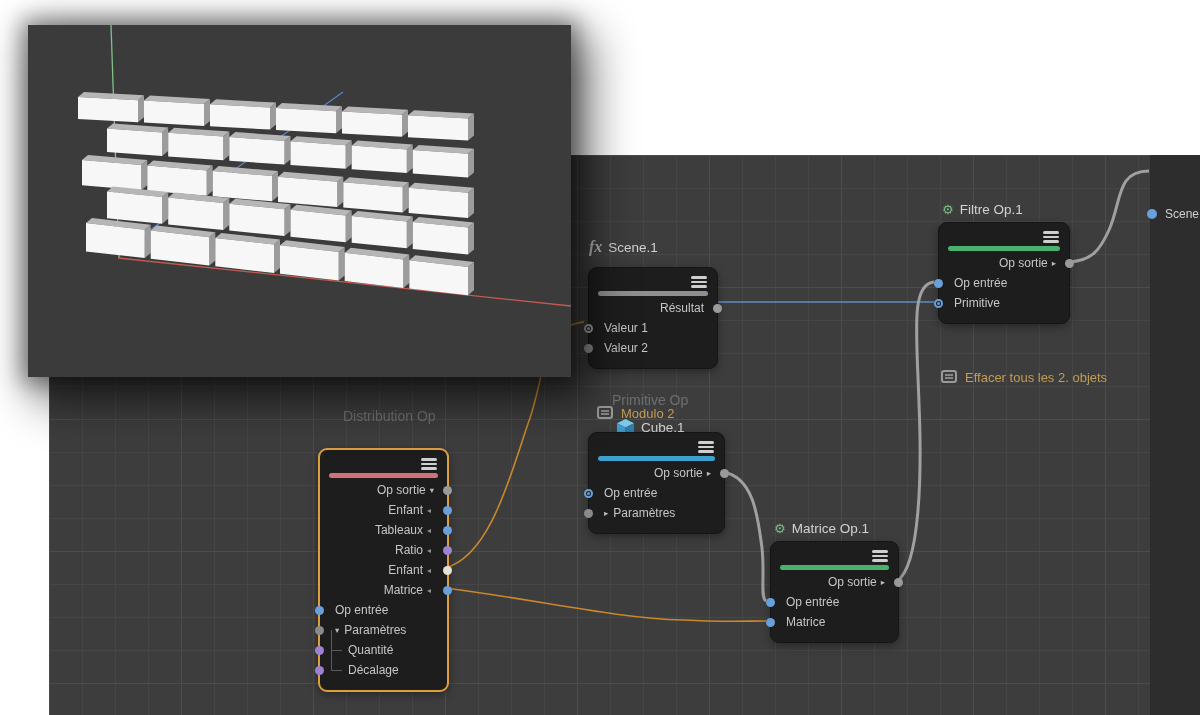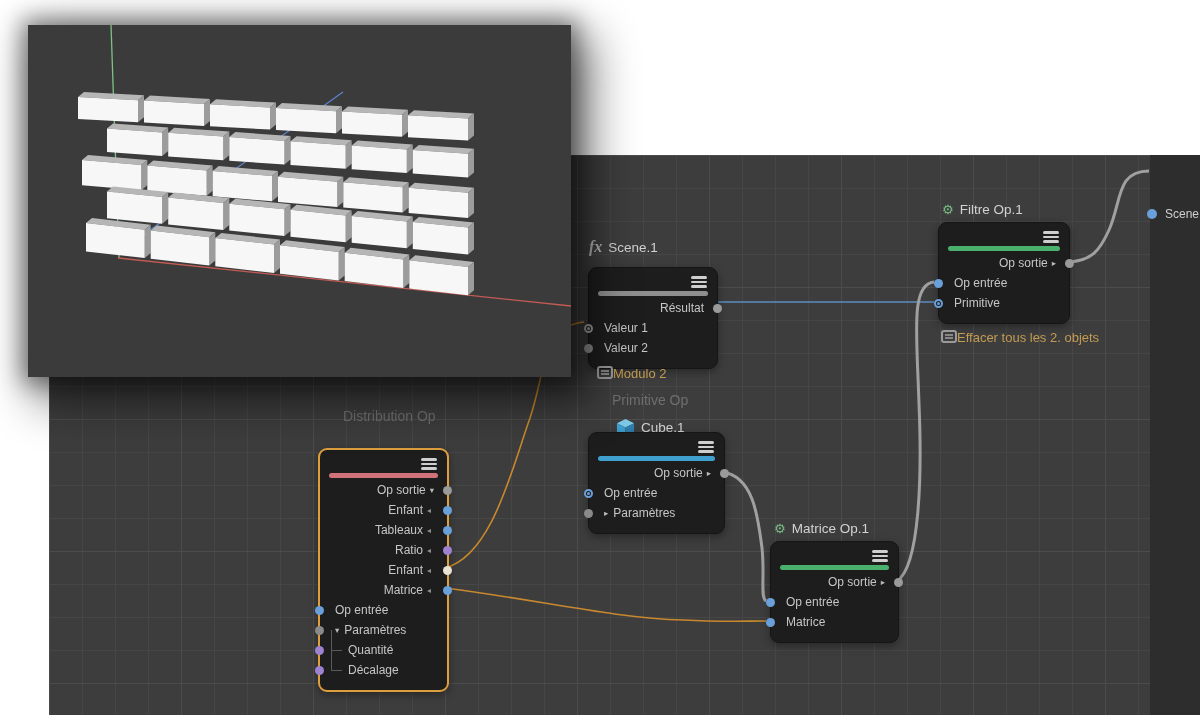--- a/index.html
+++ b/index.html
@@ -43,22 +43,22 @@
   .tickmark{font-size:8px;color:#8d8d8d;margin:0 3px 0 4px;}
   .sfx{font-size:8.5px;color:#b9b9b9;margin-left:4px;}
   .pfx{font-size:8.5px;color:#b9b9b9;margin-right:5px;}
   
   .nhead{position:absolute;display:flex;align-items:center;gap:6px;z-index:4;
          font-size:13.5px;color:#d2d2d2;white-space:nowrap;}
   .ncontext{position:absolute;font-size:14px;color:#6f6f6f;z-index:4;white-space:nowrap;}
   .fx-glyph{font-family:"Liberation Serif","DejaVu Serif",serif;font-style:italic;font-weight:bold;
             font-size:16px;color:#b5b5b5;line-height:1;}
   .gear-glyph{font-size:13px;color:#7abd86;line-height:1;}
-  .comment{position:absolute;display:flex;align-items:center;z-index:4;
-           font-size:13px;color:#c49b52;white-space:nowrap;}
+  .comment{position:absolute;display:flex;align-items:center;gap:8px;z-index:4;
+           font-size:13px;color:#c49b52;white-space:nowrap;margin-top:40px;}
   .scene-out{position:absolute;display:flex;align-items:center;gap:8px;z-index:4;font-size:12px;color:#d0d0d0;}
   .scene-dot{width:10px;height:10px;border-radius:50%;}
   
   .viewport{position:absolute;left:28px;top:25px;width:543px;height:352px;background:#3b3b3b;z-index:10;
     box-shadow:0 0 22px 6px rgba(0,0,0,.45), 14px 18px 42px 8px rgba(0,0,0,.48);}
   .viewport svg{display:block;}
 </style>
 </head>
 <body>
 

